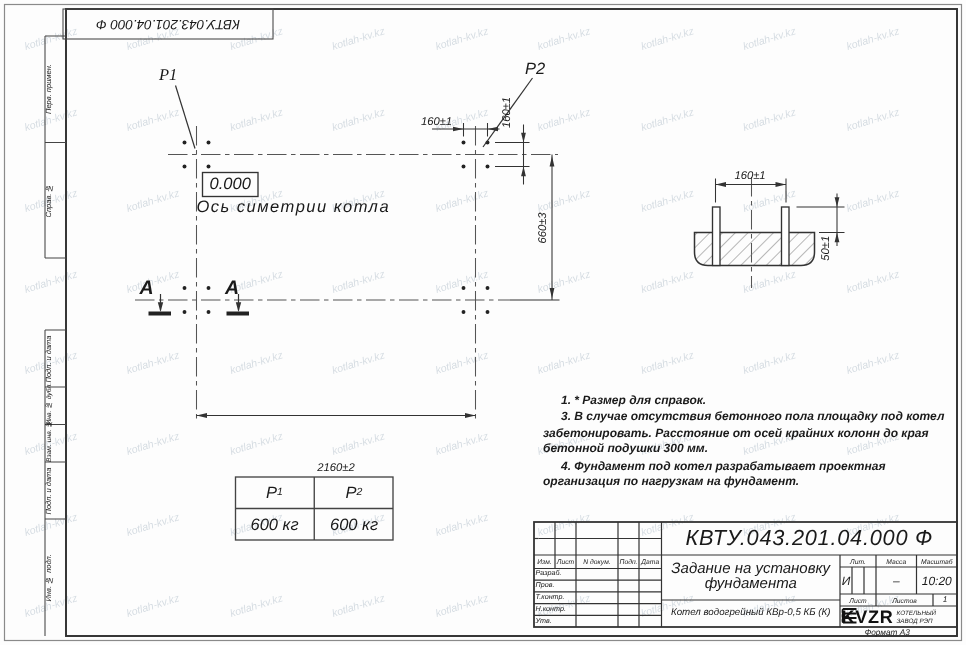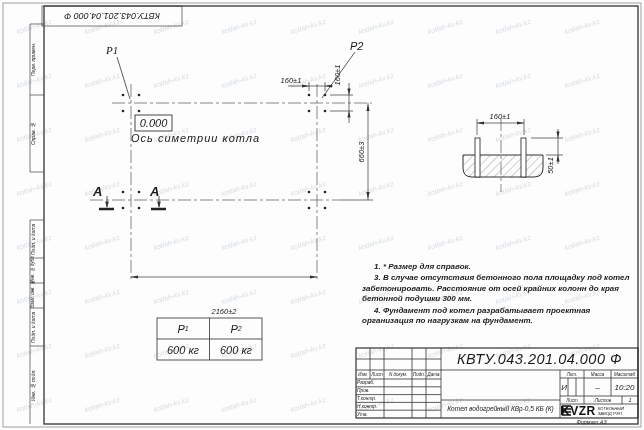--- a/index.html
+++ b/index.html
@@ -184,20 +184,21 @@
   <div class="abs txt t c" style="left:384px;top:370px;width:28px;height:9px;font-size:4.5px;">N докум.</div>
   <div class="abs txt t c" style="left:412px;top:370px;width:14px;height:9px;font-size:4.5px;">Подп.</div>
   <div class="abs txt t c" style="left:426px;top:370px;width:15px;height:9px;font-size:4.5px;">Дата</div>
 
   <div class="abs txt t l" style="left:357px;top:379px;width:27px;height:7.8px;font-size:4.8px;">Разраб.</div>
   <div class="abs txt t l" style="left:357px;top:386.8px;width:27px;height:7.8px;font-size:4.8px;">Пров.</div>
   <div class="abs txt t l" style="left:357px;top:394.6px;width:27px;height:7.8px;font-size:4.8px;">Т.контр.</div>
   <div class="abs txt t l" style="left:357px;top:402.4px;width:27px;height:7.8px;font-size:4.8px;">Н.контр.</div>
   <div class="abs txt t l" style="left:357px;top:410.2px;width:27px;height:7.8px;font-size:4.8px;">Утв.</div>
 
+  <div class="abs txt t c wrap" style="left:441px;top:370px;width:119px;height:30px;font-size:10px;line-height:1.0;">Задание на установку фундамента</div>
   <div class="abs txt t c wrap" style="left:443px;top:400px;width:115px;height:18px;font-size:6.5px;line-height:1.15;">Котел водогрейный КВр-0,5 КБ (К)</div>
 
   <div class="abs txt t c" style="left:560px;top:370px;width:24px;height:8px;font-size:4.5px;">Лит.</div>
   <div class="abs txt t c" style="left:584px;top:370px;width:27px;height:8px;font-size:4.5px;">Масса</div>
   <div class="abs txt t c" style="left:611px;top:370px;width:27px;height:8px;font-size:4.5px;">Масштаб</div>
   <div class="abs txt t c" style="left:560px;top:378px;width:8px;height:18px;font-size:8px;">И</div>
   <div class="abs txt t c" style="left:584px;top:378px;width:27px;height:18px;font-size:8px;">–</div>
   <div class="abs txt t c" style="left:611px;top:378px;width:27px;height:18px;font-size:8px;">10:20</div>
   <div class="abs txt t c" style="left:560px;top:396px;width:24px;height:8px;font-size:4.5px;">Лист</div>
   <div class="abs txt t c" style="left:584px;top:396px;width:38px;height:8px;font-size:4.5px;">Листов</div>

